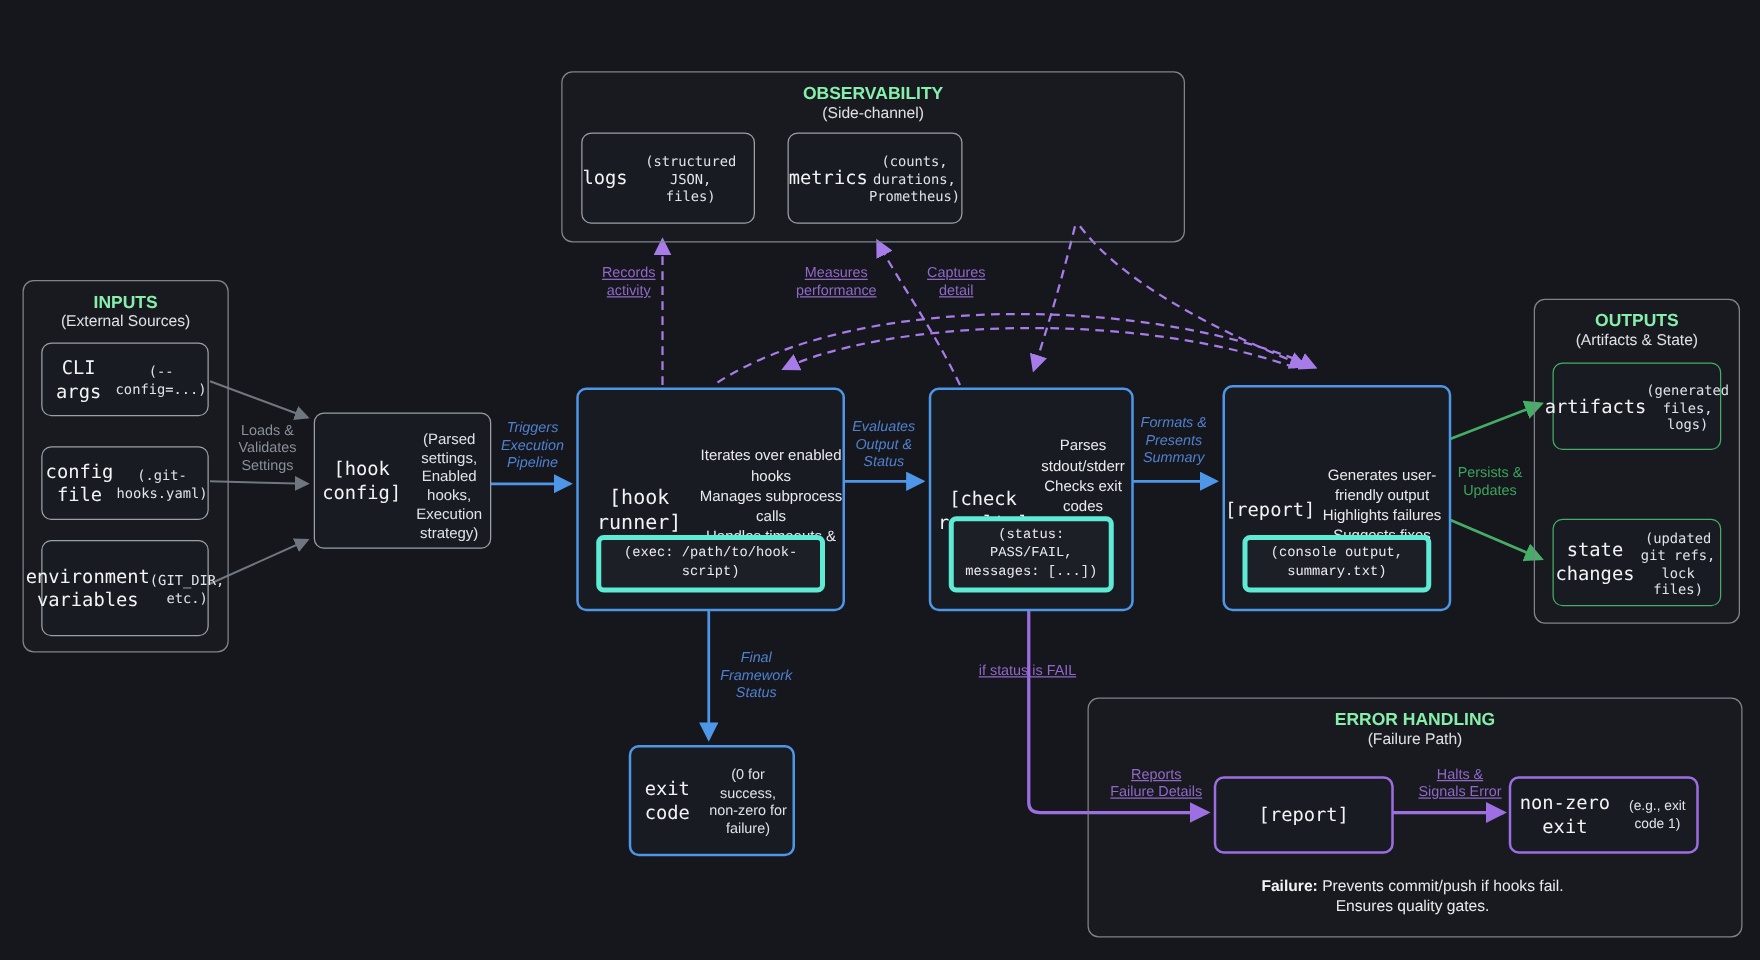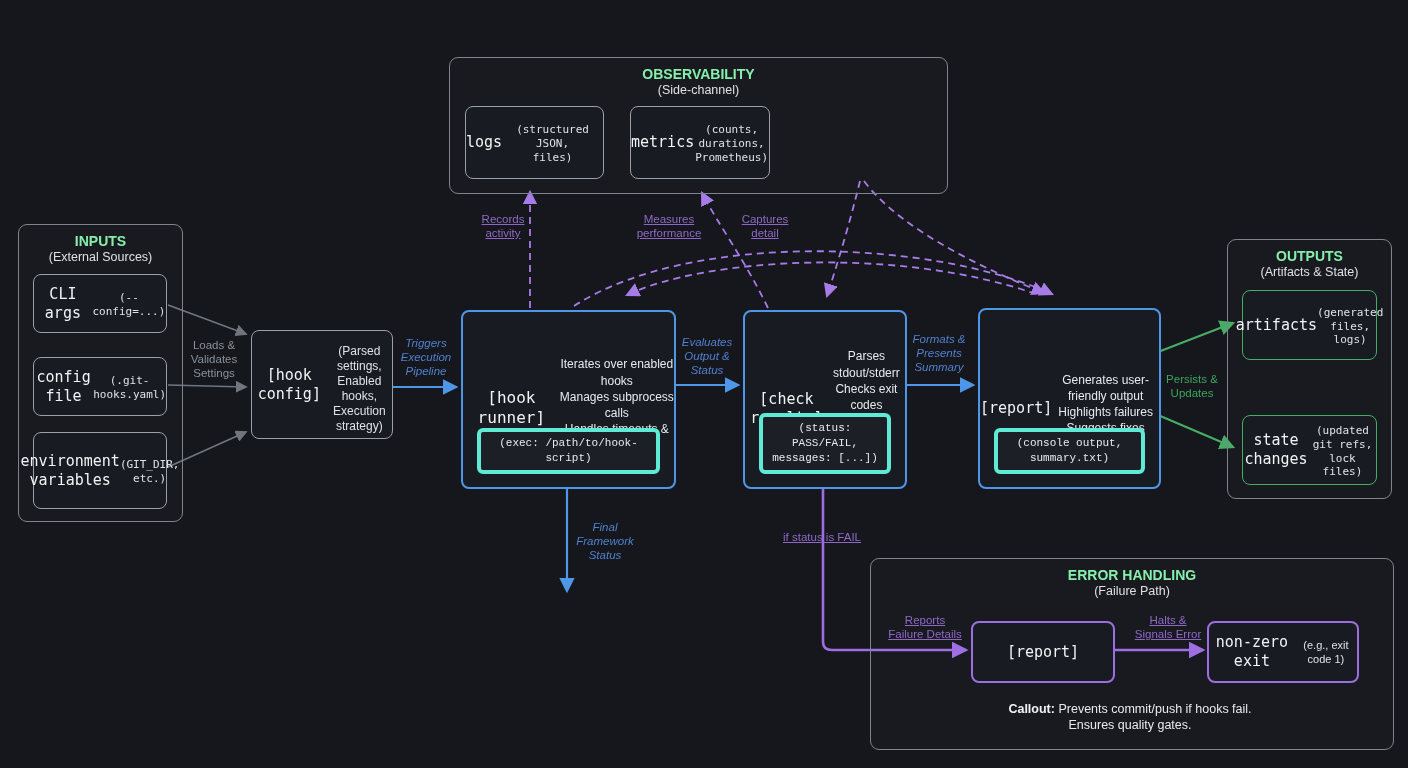--- a/index.html
+++ b/index.html
@@ -178,34 +178,39 @@
     <div class="ttl">artifacts</div>
     <div class="desc mono">(generated files,
 logs)</div>
   </div>
   <div class="node green-node" style="left:1242px;top:415px;width:133px;height:68px;">
     <div class="ttl">state changes</div>
     <div class="desc mono">(updated git refs,
 lock files)</div>
   </div>
 
+  <div class="node blue-node" style="left:503px;top:596px;width:129px;height:85px;">
+    <div class="ttl">exit code</div>
+    <div class="desc">(0 for success,
+non-zero for failure)</div>
+  </div>
 
   <div class="container" style="left:870px;top:558px;width:522px;height:190px;">
     <div class="c-title">ERROR HANDLING</div>
     <div class="c-sub">(Failure Path)</div>
   </div>
   <div class="node purple-node" style="left:971px;top:621px;width:140px;height:58px;">
     <div class="ttl">[report]</div>
   </div>
   <div class="node purple-node" style="left:1207px;top:621px;width:148px;height:58px;">
     <div class="ttl">non-zero exit</div>
     <div class="desc" style="font-size:11px;margin-top:2px;">(e.g., exit code 1)</div>
   </div>
   <div class="callout">
-    <div><b>Callout:</b> <span>Prevents commit/push if hooks fail.</span></div>
+    <div><b>Failure:</b> <span>Prevents commit/push if hooks fail.</span></div>
     <div>Ensures quality gates.</div>
   </div>
 
   <div class="elabel gray" style="left:214px;top:359px;">Loads &amp;
 Validates
 Settings</div>
   <div class="elabel blue" style="left:426px;top:357px;">Triggers
 Execution
 Pipeline</div>
   <div class="elabel blue" style="left:707px;top:356px;">Evaluates

